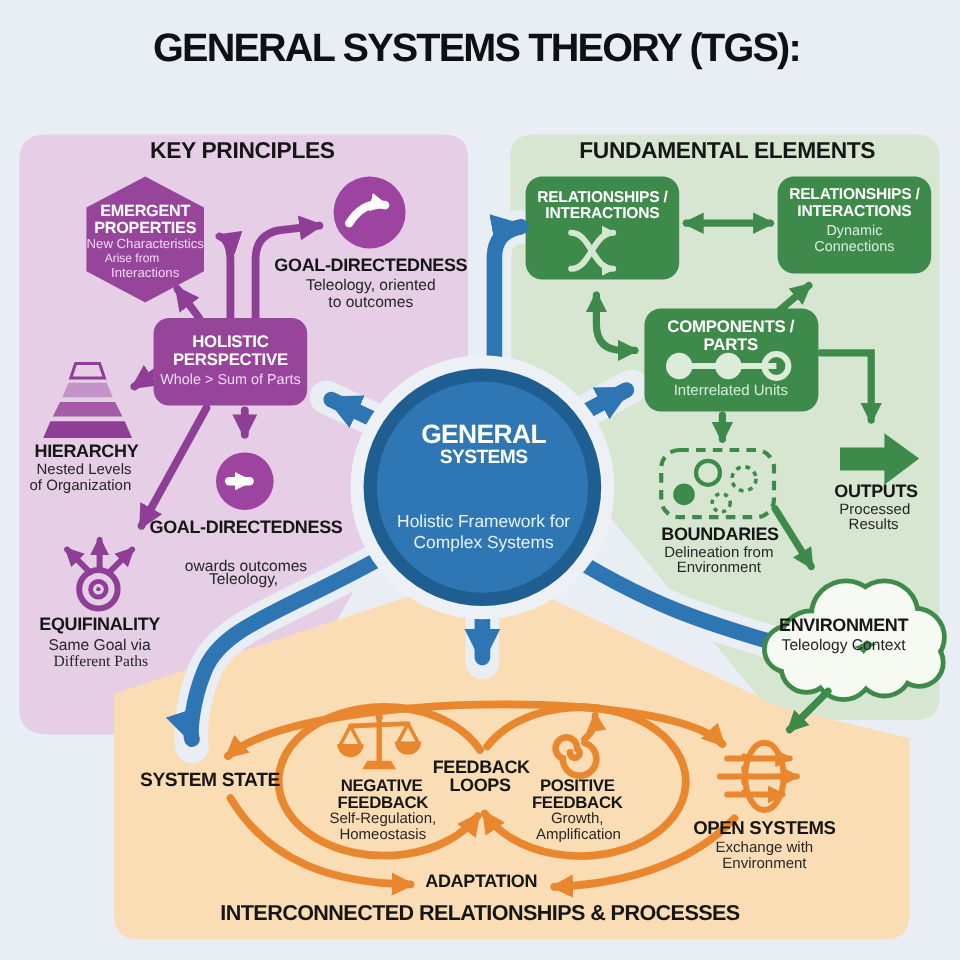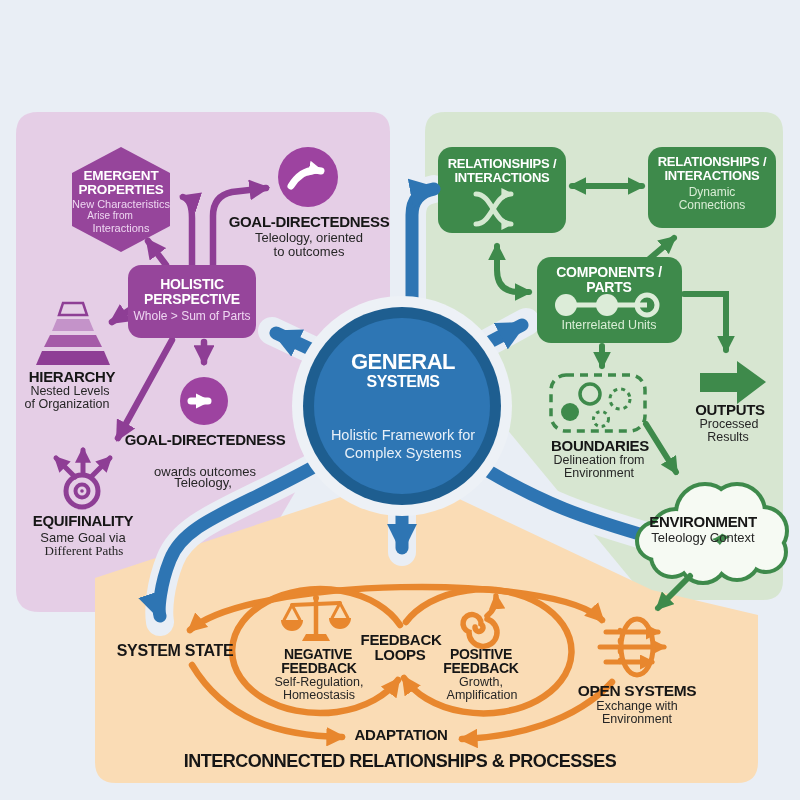--- a/index.html
+++ b/index.html
@@ -182,21 +182,23 @@
           <circle cx="766" cy="552" r="18"></circle>
           <circle cx="737" cy="557" r="21"></circle>
       <circle cx="703" cy="559" r="22"></circle>
           <circle cx="672" cy="556" r="19"></circle>
           <circle cx="656" cy="541" r="17"></circle>
     </g>
   </g>
   <path d="M 690 576 L 658 608" stroke="#3e8a4b" stroke-width="6" fill="none" stroke-linecap="round" marker-end="url(#mG)"></path>
 </svg>
 
-
+<div class="t main" style="left:397px;top:23px;font-size:33px;">GENERAL SYSTEMS THEORY (TGS):</div>
+
+<div class="t b" style="left:202px;top:117px;font-size:19px;">KEY PRINCIPLES</div>
 <div class="t w" style="left:121px;top:169px;font-size:13.5px;">EMERGENT</div>
 <div class="t w" style="left:121px;top:183px;font-size:13.5px;">PROPERTIES</div>
 <div class="t lp" style="left:121px;top:199px;font-size:11px;">New Characteristics</div>
 <div class="t lp" style="left:110px;top:211px;font-size:10px;">Arise from</div>
 <div class="t lp" style="left:121px;top:223px;font-size:11px;">Interactions</div>
 <div class="t b" style="left:309px;top:214px;font-size:15px;">GOAL-DIRECTEDNESS</div>
 <div class="t s" style="left:309px;top:231px;font-size:13px;">Teleology, oriented</div>
 <div class="t s" style="left:309px;top:245px;font-size:13px;">to outcomes</div>
 <div class="t w" style="left:192px;top:277px;font-size:14px;">HOLISTIC</div>
 <div class="t w" style="left:192px;top:292px;font-size:14px;">PERSPECTIVE</div>
@@ -204,20 +206,21 @@
 <div class="t b" style="left:72px;top:369px;font-size:15px;">HIERARCHY</div>
 <div class="t s" style="left:70px;top:385px;font-size:12.5px;">Nested Levels</div>
 <div class="t s" style="left:67px;top:398px;font-size:12.5px;">of Organization</div>
 <div class="t b" style="left:205px;top:432px;font-size:15px;">GOAL-DIRECTEDNESS</div>
 <div class="t s" style="left:203px;top:452px;font-size:13px;margin-top:24px;">Teleology,</div>
 <div class="t s" style="left:205px;top:465px;font-size:13px;">owards outcomes</div>
 <div class="t b" style="left:83px;top:513px;font-size:15px;">EQUIFINALITY</div>
 <div class="t s" style="left:83px;top:531px;font-size:13px;">Same Goal via</div>
 <div class="t s" style="left:84px;top:544px;font-size:13px;font-family:Liberation Serif, serif;">Different Paths</div>
 
+<div class="t b" style="left:606px;top:117px;font-size:19px;">FUNDAMENTAL ELEMENTS</div>
 <div class="t w" style="left:502px;top:157px;font-size:13px;">RELATIONSHIPS /</div>
 <div class="t w" style="left:502px;top:171px;font-size:13px;">INTERACTIONS</div>
 <div class="t w" style="left:712px;top:155px;font-size:13px;">RELATIONSHIPS /</div>
 <div class="t w" style="left:712px;top:169px;font-size:13px;">INTERACTIONS</div>
 <div class="t lg" style="left:712px;top:186px;font-size:12px;">Dynamic</div>
 <div class="t lg" style="left:712px;top:199px;font-size:12px;">Connections</div>
 <div class="t w" style="left:609px;top:265px;font-size:14px;">COMPONENTS /</div>
 <div class="t w" style="left:609px;top:280px;font-size:14px;">PARTS</div>
 <div class="t lg" style="left:609px;top:319px;font-size:12.5px;">Interrelated Units</div>
 <div class="t b" style="left:600px;top:438px;font-size:15px;">BOUNDARIES</div>

